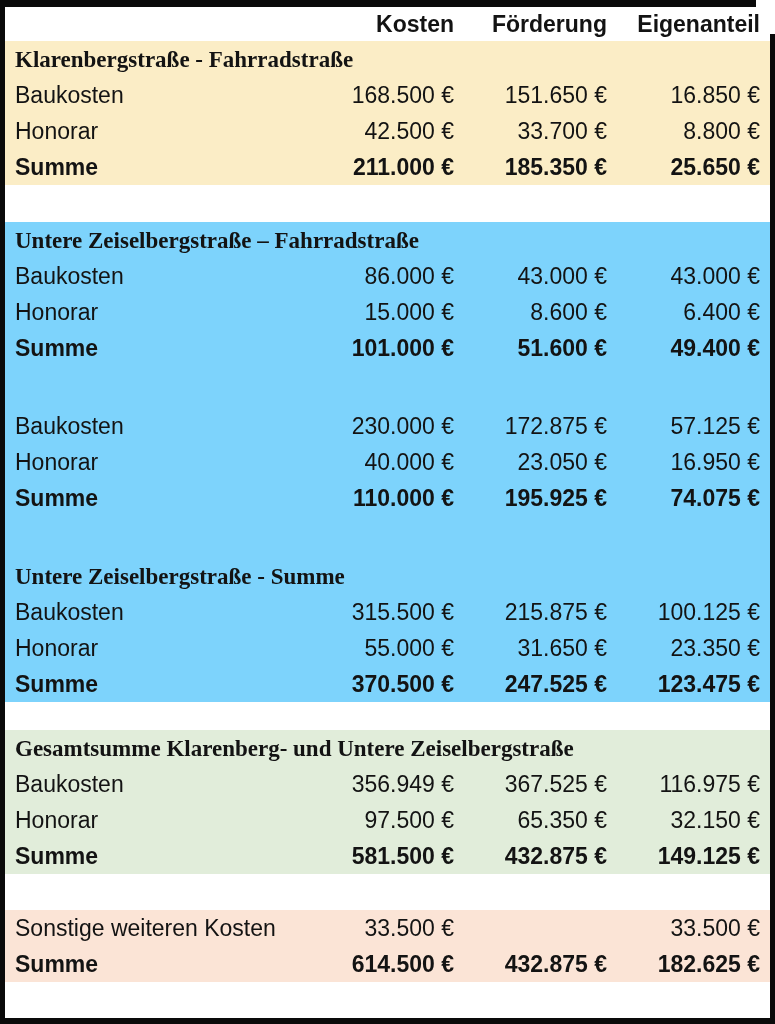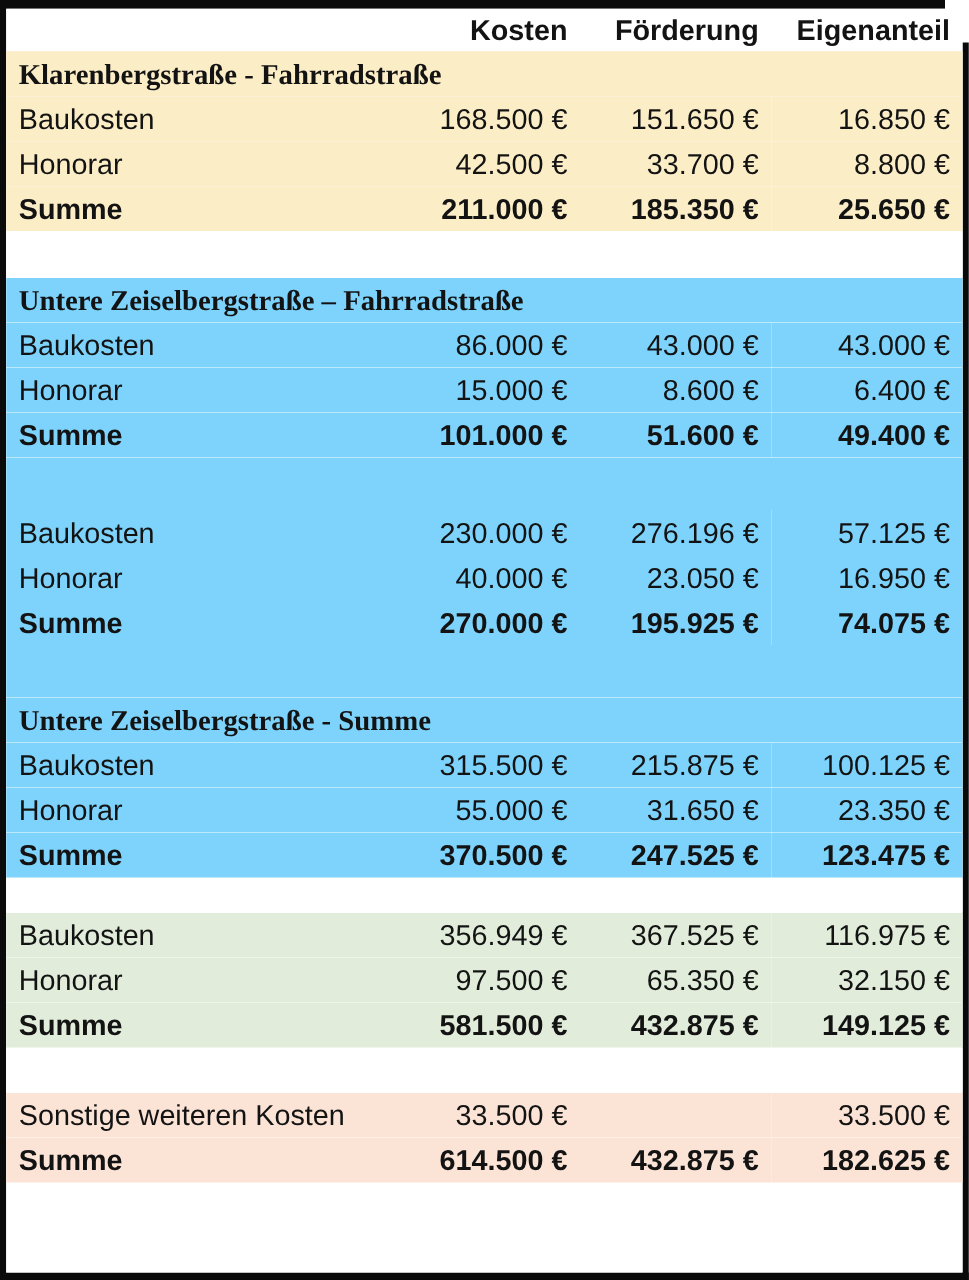--- a/index.html
+++ b/index.html
@@ -137,32 +137,32 @@
         <td class="num">49.400 €</td>
       </tr>
 
       <tr class="blue sp-blue">
             <td colspan="4"></td>
           </tr>
 
       <tr class="blue">
         <td class="label">Baukosten</td>
         <td class="num">230.000 €</td>
-        <td class="num">276.196 €</td>
+        <td class="num">172.875 €</td>
         <td class="num">57.125 €</td>
       </tr>
       <tr class="blue">
         <td class="label">Honorar</td>
         <td class="num">40.000 €</td>
         <td class="num">23.050 €</td>
         <td class="num">16.950 €</td>
       </tr>
       <tr class="blue bold">
         <td class="label">Summe</td>
-        <td class="num">270.000 €</td>
+        <td class="num">110.000 €</td>
         <td class="num">195.925 €</td>
         <td class="num">74.075 €</td>
       </tr>
 
       <tr class="blue sp-blue">
             <td colspan="4"></td>
           </tr>
 
       <tr class="blue">
         <td class="title-cell" colspan="4">Untere Zeiselbergstraße - Summe</td>
@@ -183,20 +183,23 @@
         <td class="label">Summe</td>
         <td class="num">370.500 €</td>
         <td class="num">247.525 €</td>
         <td class="num">123.475 €</td>
       </tr>
 
       <tr class="sp-white-2">
             <td colspan="4"></td>
           </tr>
 
+      <tr class="green">
+        <td class="title-cell" colspan="4">Gesamtsumme Klarenberg- und Untere Zeiselbergstraße</td>
+      </tr>
       <tr class="green">
         <td class="label">Baukosten</td>
         <td class="num">356.949 €</td>
         <td class="num">367.525 €</td>
         <td class="num">116.975 €</td>
       </tr>
       <tr class="green">
         <td class="label">Honorar</td>
         <td class="num">97.500 €</td>
         <td class="num">65.350 €</td>

